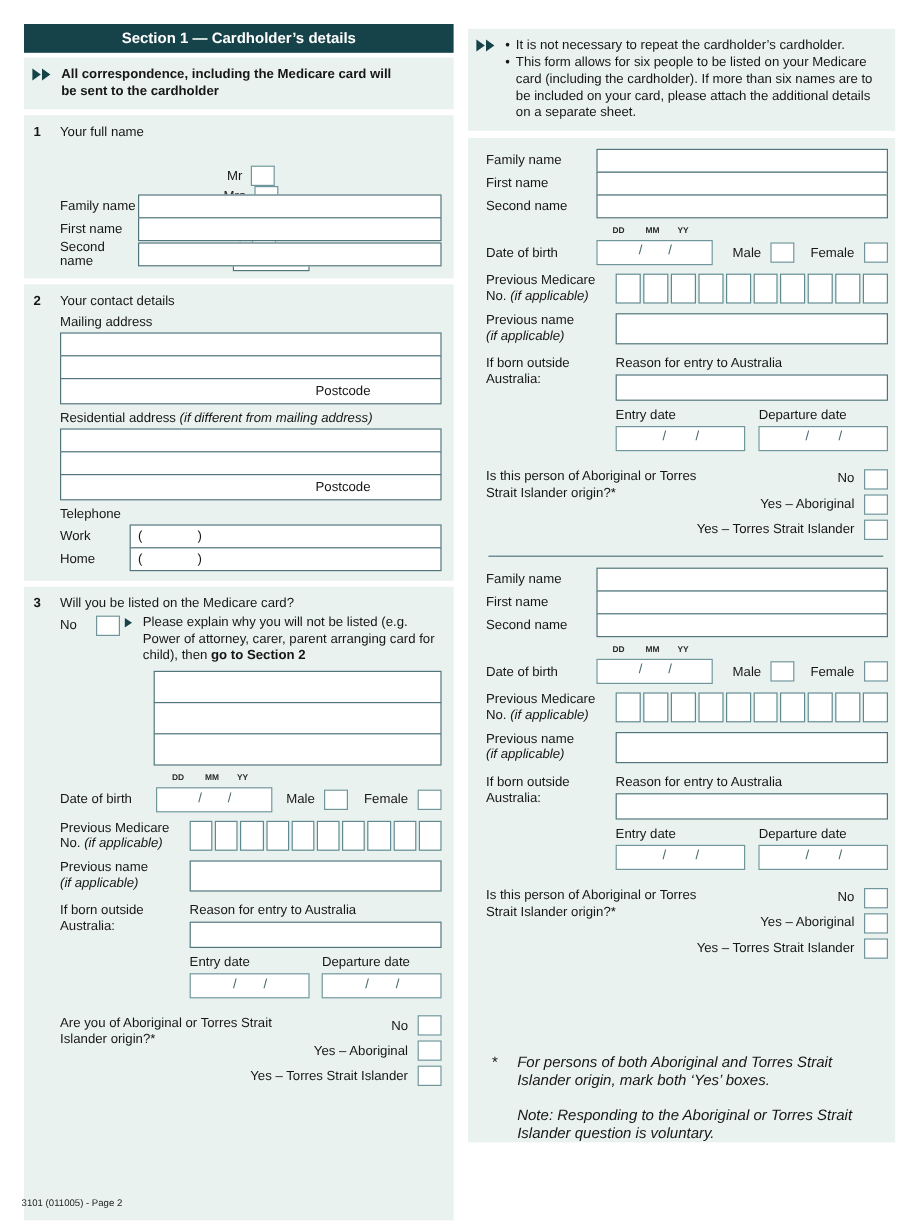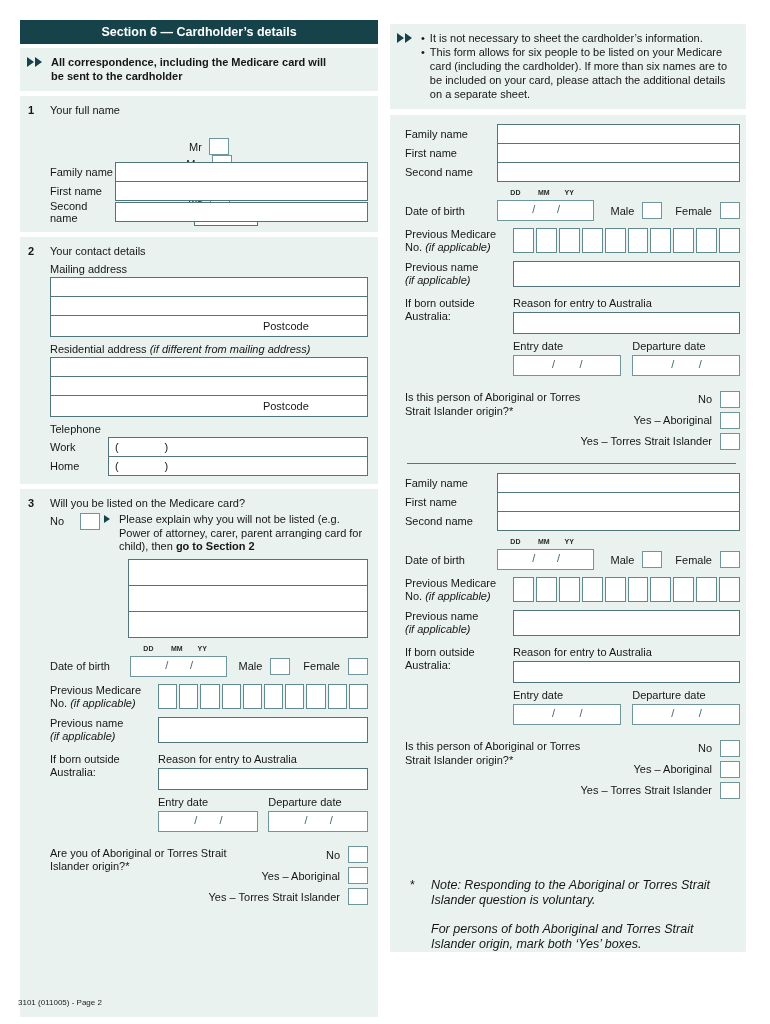--- a/index.html
+++ b/index.html
@@ -116,21 +116,21 @@
   .note-body p + p { margin-top:14px; }
 
   .footer { position:absolute; left:18px; top:998px; font-size:8px; color:#222; }
 </style>
 </head>
 <body>
 
 <div class="col col-left">
 
   <div class="sec-header">
-    <span>Section 6 — Cardholder’s details</span>
+    <span>Section 1 — Cardholder’s details</span>
   </div>
 
   <div class="callout tint">
     <span class="dbl-arrow">
         <span class="tri"></span>
         <span class="tri"></span>
       </span>
     <p class="co-left-text">All correspondence, including the Medicare card will be sent to the cardholder</p>
   </div>
 
@@ -308,21 +308,21 @@
 
 
   <div class="callout tint">
     <span class="dbl-arrow">
         <span class="tri"></span>
         <span class="tri"></span>
       </span>
     <div class="bullets">
       <div class="bullet-item">
           <span class="bullet-dot">•</span>
-          <span>It is not necessary to sheet the cardholder’s information.</span>
+          <span>It is not necessary to repeat the cardholder’s cardholder.</span>
         </div>
       <div class="bullet-item">
           <span class="bullet-dot">•</span>
           <span>This form allows for six people to be listed on your Medicare card (including the cardholder). If more than six names are to be included on your card, please attach the additional details on a separate sheet.</span>
         </div>
     </div>
   </div>
 
   <div class="person-section tint">
 
@@ -504,20 +504,20 @@
         <div class="ab-row">
             <span>Yes – Torres Strait Islander</span>
             <span class="cbox"></span>
           </div>
       </div>
     </div>
 
     <div class="note">
       <span class="note-star">*</span>
       <span class="note-body">
+        <p>For persons of both Aboriginal and Torres Strait Islander origin, mark both ‘Yes’ boxes.</p>
         <p>Note: Responding to the Aboriginal or Torres Strait Islander question is voluntary.</p>
-        <p>For persons of both Aboriginal and Torres Strait Islander origin, mark both ‘Yes’ boxes.</p>
       </span>
     </div>
   </div>
 </div>
 
 <div class="footer">3101 (011005) - Page 2</div>
 
 </body></html>

